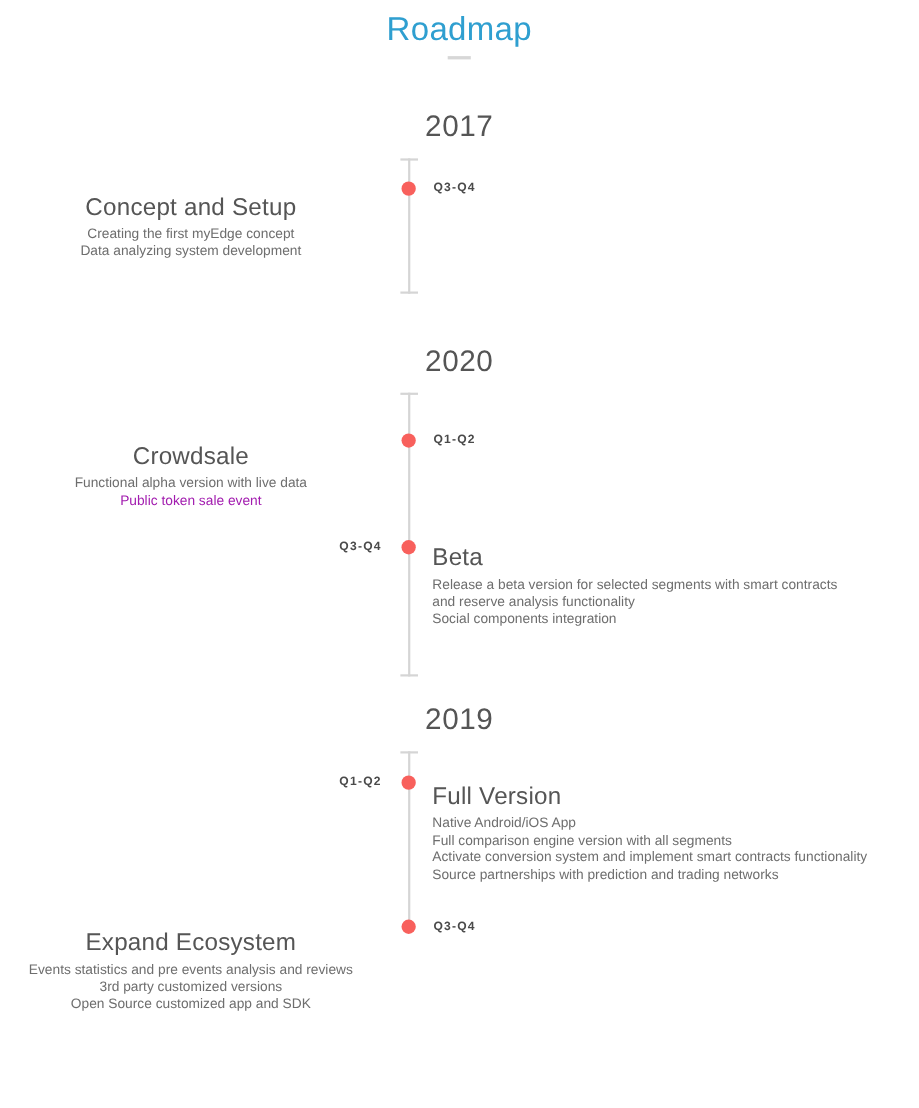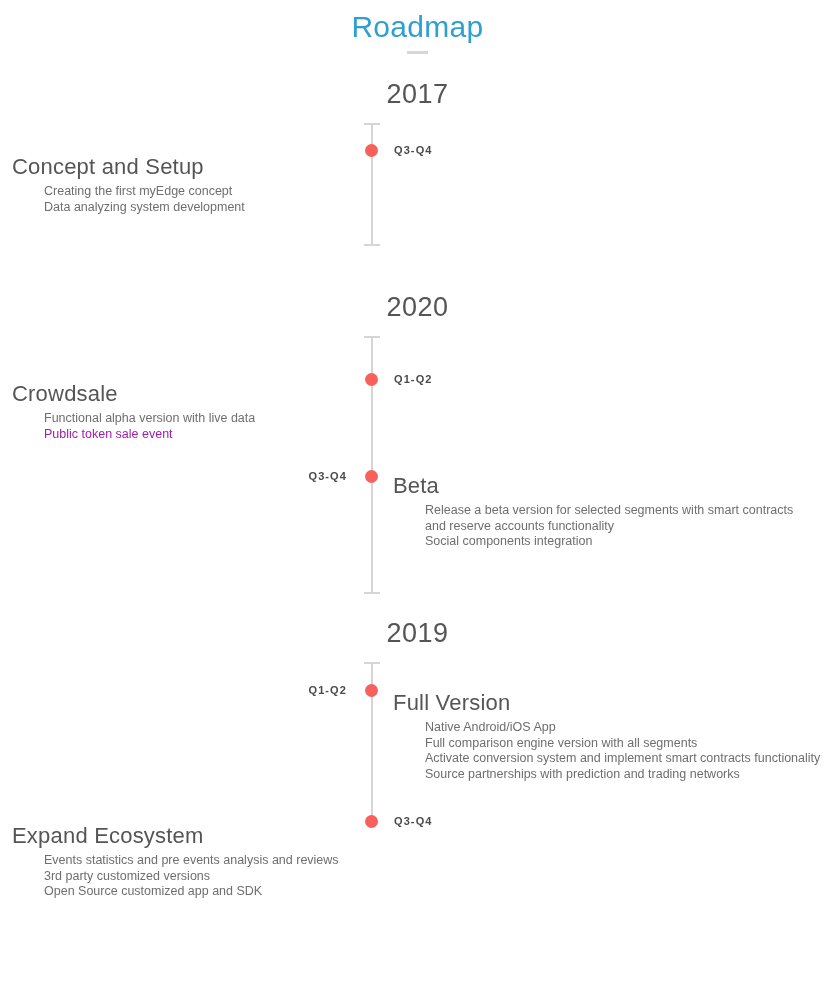--- a/index.html
+++ b/index.html
@@ -82,23 +82,23 @@
     z-index: 3;
   }
 
   
   .ms {
     position: absolute;
   }
   .ms.left {
     right: 835px;
     right: auto;
-    left: 12px;
+    left: 0;
     width: 347px;
-    text-align: left;
+    text-align: center;
   }
   .ms.right {
     left: 393px;
     width: 430px;
     text-align: left;
   }
 
   .ms-title {
     font-size: 22px;
     font-weight: 300;
@@ -106,21 +106,20 @@
     line-height: 27px;
     letter-spacing: 0.2px;
     margin: 0 0 4px 0;
   }
   .ms-desc {
     font-size: 12.5px;
     font-weight: 400;
     color: #6e6e6e;
     line-height: 15.5px;
     margin: 0;
-    padding-left: 32px;
   }
   .ms-desc.strong {
     font-weight: 400;
     color: #a21caf;
   }
 
   
   .quarter {
     position: absolute;
     font-size: 11px;
@@ -136,21 +135,21 @@
 </head>
 <body>
 
 <div class="page-head">
   <h1 class="page-title">Roadmap</h1>
   <div class="title-divider"></div>
 </div>
 
 <div class="timeline">
 
-  <div class="year-row" style="margin-top:23px;">2017</div>
+  <div class="year-row" style="margin-top:44px;">2017</div>
 
   <div class="segment" style="height:135px;">
     <div class="spine" style="top:12px;height:123px;"></div>
     <div class="cap" style="top:12px;"></div>
     <div class="cap" style="top:133px;"></div>
 
     <div class="dot" style="top:33px;"></div>
 
     <div class="quarter right-of-axis" style="top:33px;">Q3-Q4</div>
 
@@ -176,21 +175,21 @@
 
     <div class="ms left" style="top:56px;">
       <div class="ms-title">Crowdsale</div>
       <div class="ms-desc">Functional alpha version with live data</div>
       <div class="ms-desc strong">Public token sale event</div>
     </div>
 
     <div class="ms right" style="top:148px;">
       <div class="ms-title">Beta</div>
       <div class="ms-desc">Release a beta version for selected segments with smart contracts</div>
-      <div class="ms-desc">and reserve accounts functionality</div>
+      <div class="ms-desc">and reserve analysis functionality</div>
       <div class="ms-desc">Social components integration</div>
     </div>
   </div>
 
   <div class="year-row" style="margin-top:22px;">2019</div>
 
   <div class="segment" style="height:270px;">
     <div class="spine" style="top:12px;height:163px;"></div>
     <div class="cap" style="top:12px;"></div>
 

